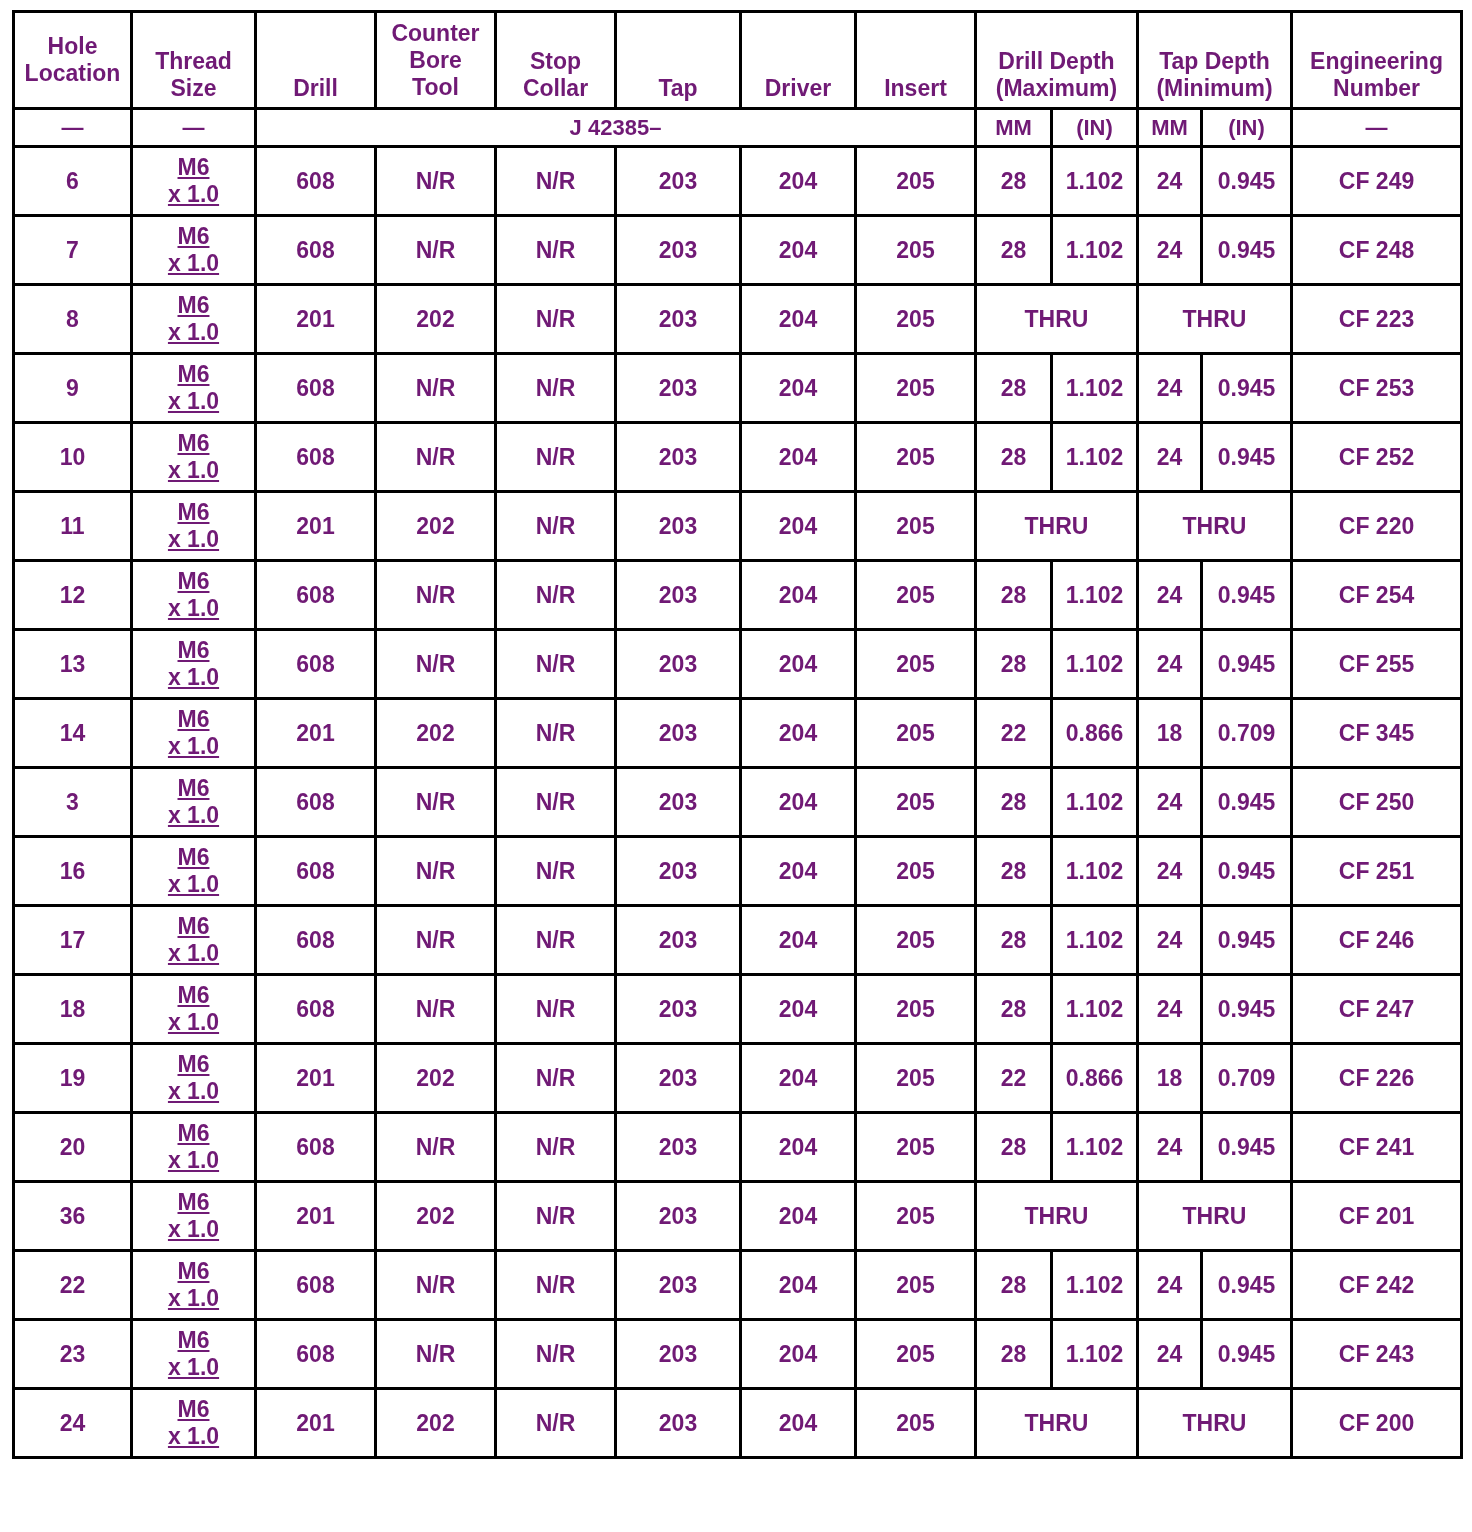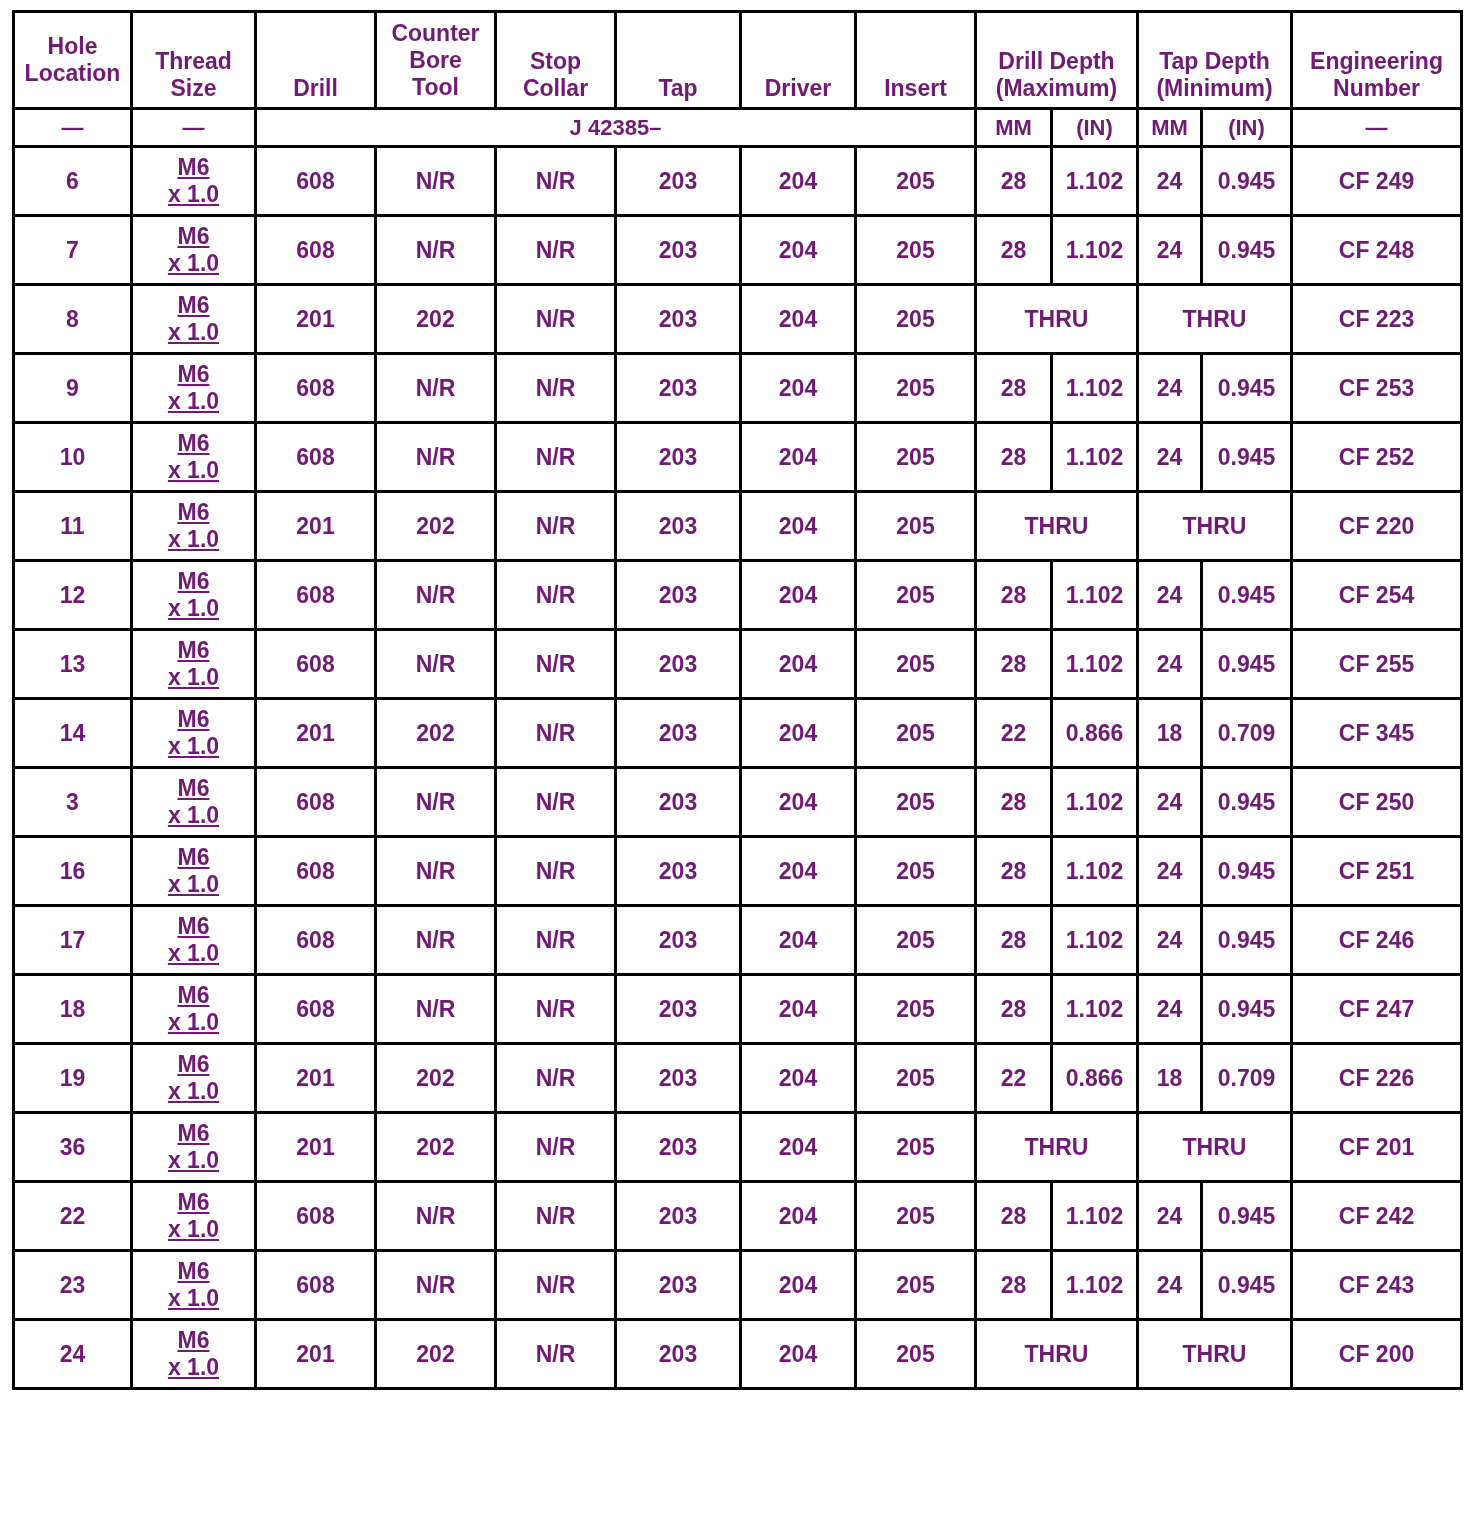--- a/index.html
+++ b/index.html
@@ -321,20 +321,36 @@
           <td>203</td>
           <td>204</td>
           <td>205</td>
           <td class="sub-r">22</td>
           <td class="sub-l">0.866</td>
           <td class="sub-r">18</td>
           <td class="sub-l">0.709</td>
           <td>CF 226</td>
         </tr>
         <tr>
+          <td>20</td>
+          <td class="pre">M6
+x 1.0</td>
+          <td>608</td>
+          <td>N/R</td>
+          <td>N/R</td>
+          <td>203</td>
+          <td>204</td>
+          <td>205</td>
+          <td class="sub-r">28</td>
+          <td class="sub-l">1.102</td>
+          <td class="sub-r">24</td>
+          <td class="sub-l">0.945</td>
+          <td>CF 241</td>
+        </tr>
+        <tr>
           <td>36</td>
           <td class="pre">M6
 x 1.0</td>
           <td>201</td>
           <td>202</td>
           <td>N/R</td>
           <td>203</td>
           <td>204</td>
           <td>205</td>
           <td colspan="2">THRU</td>

